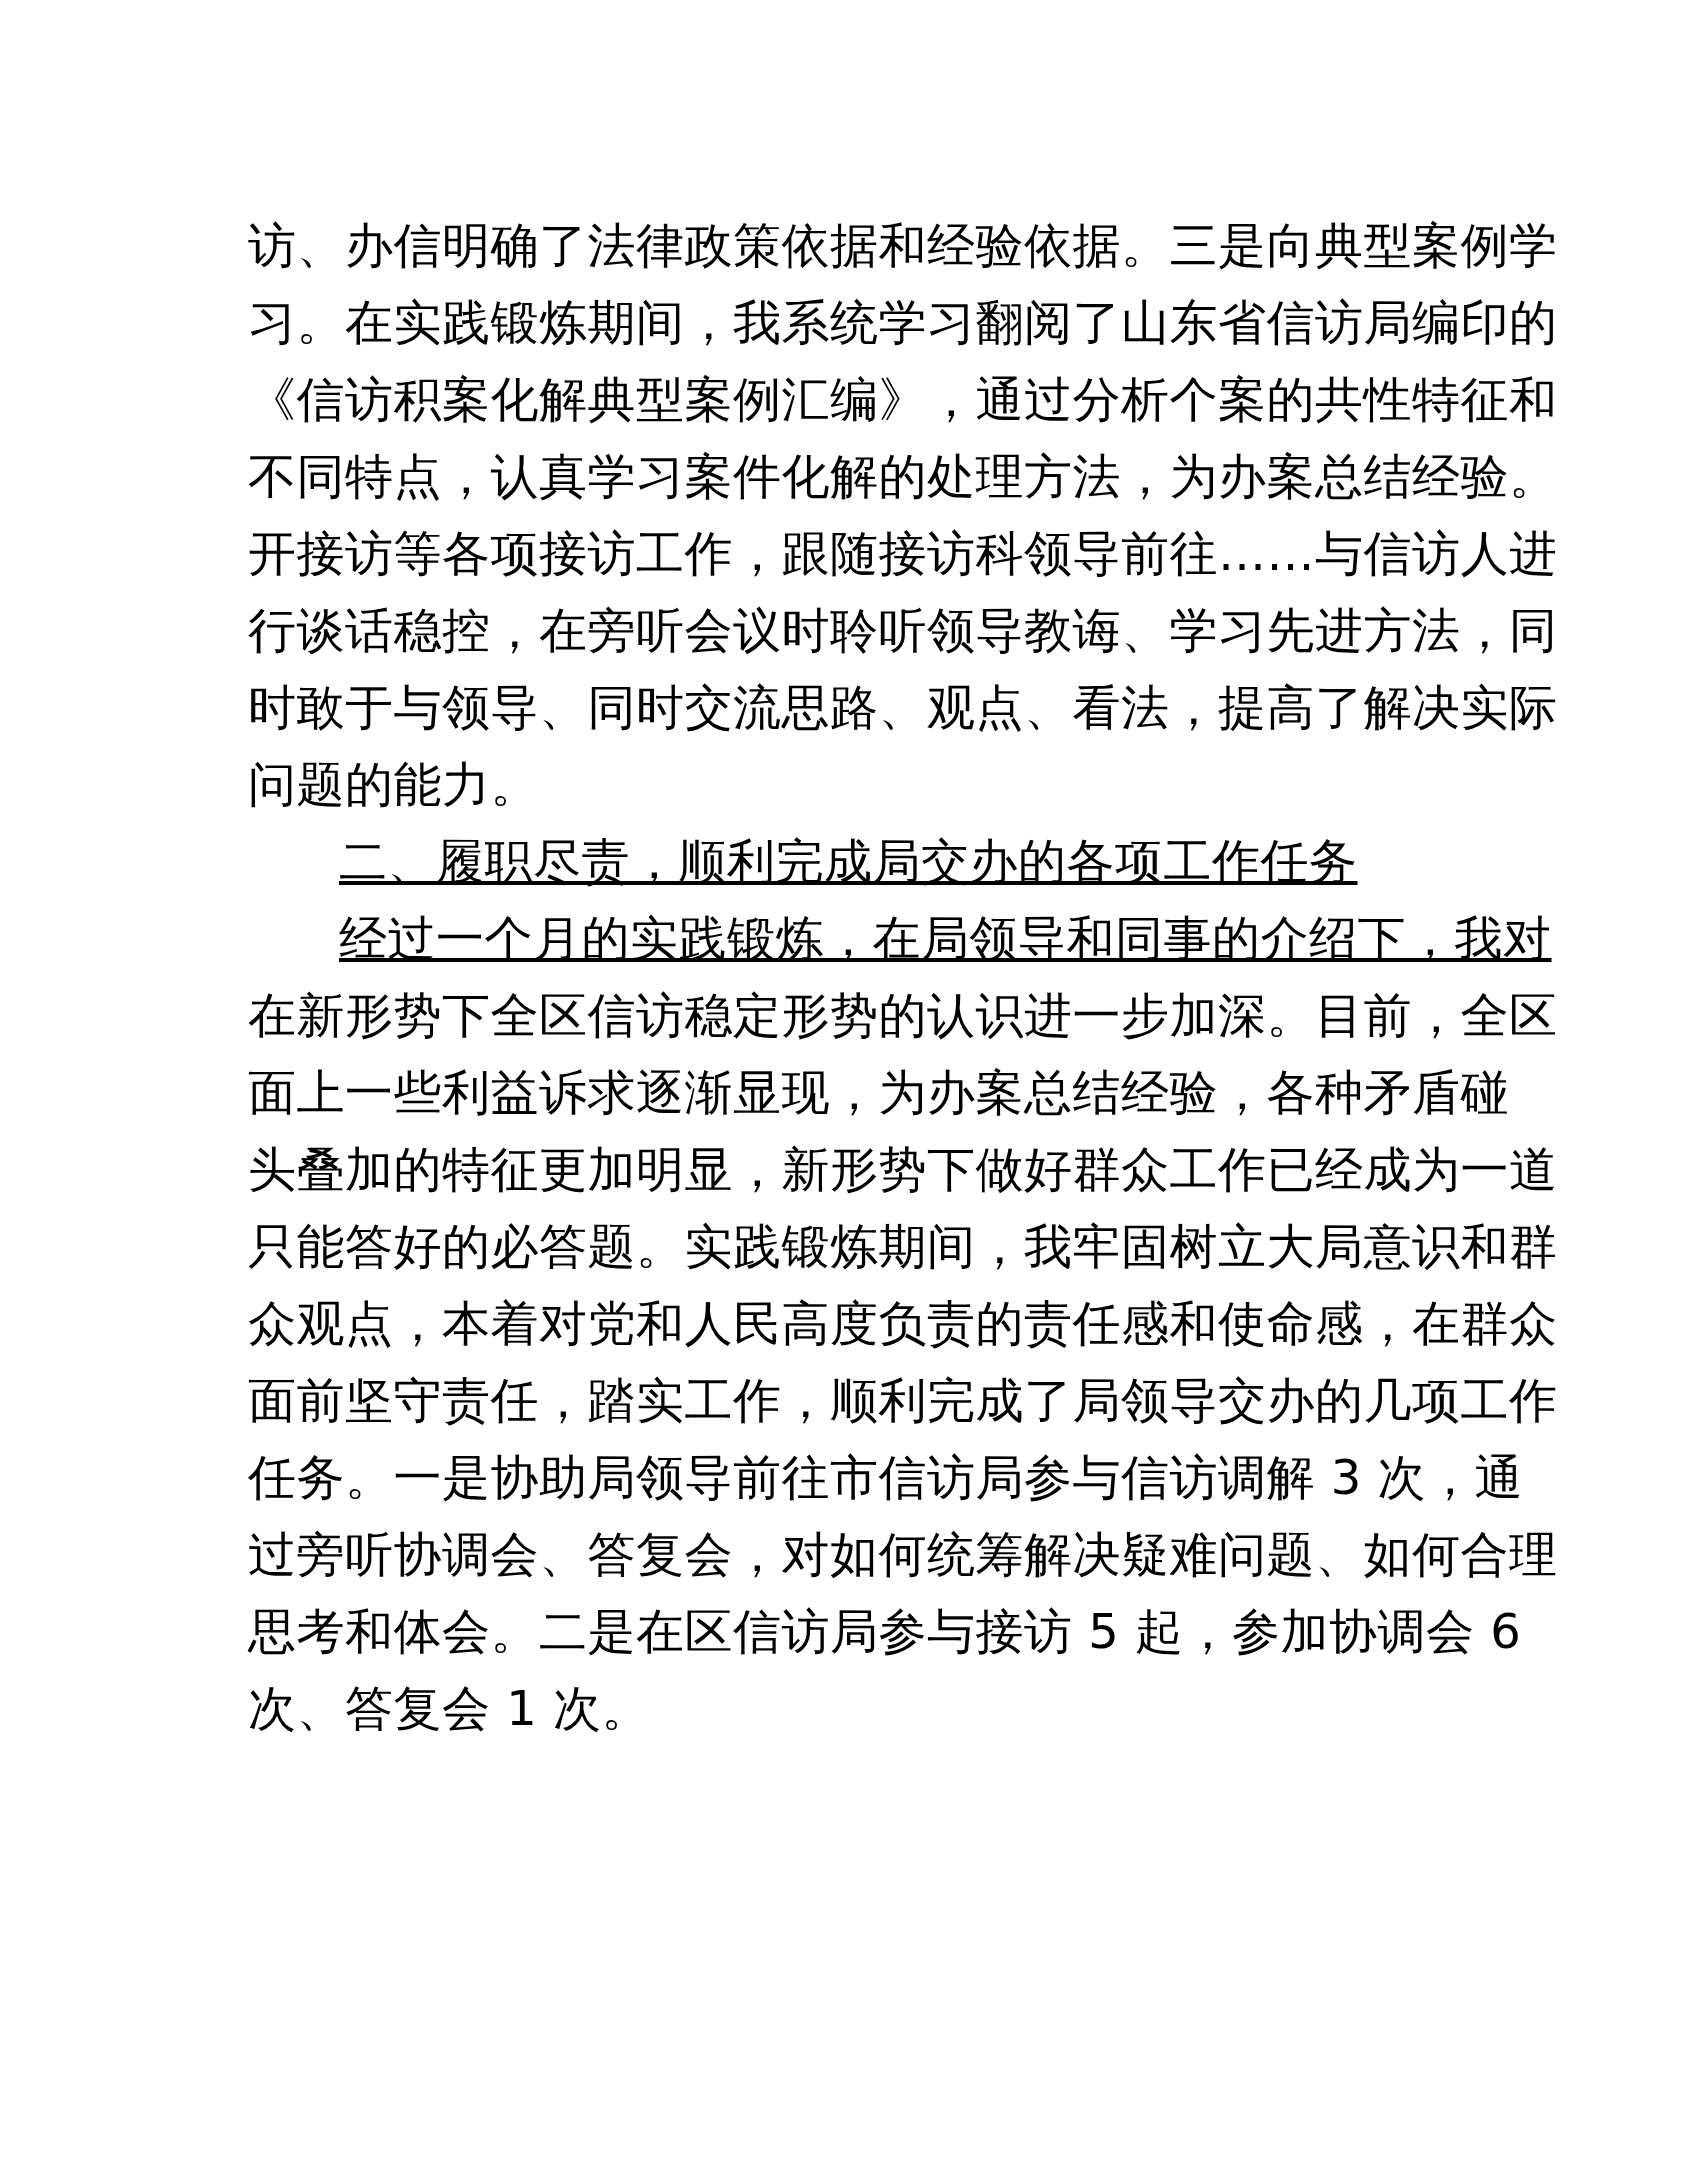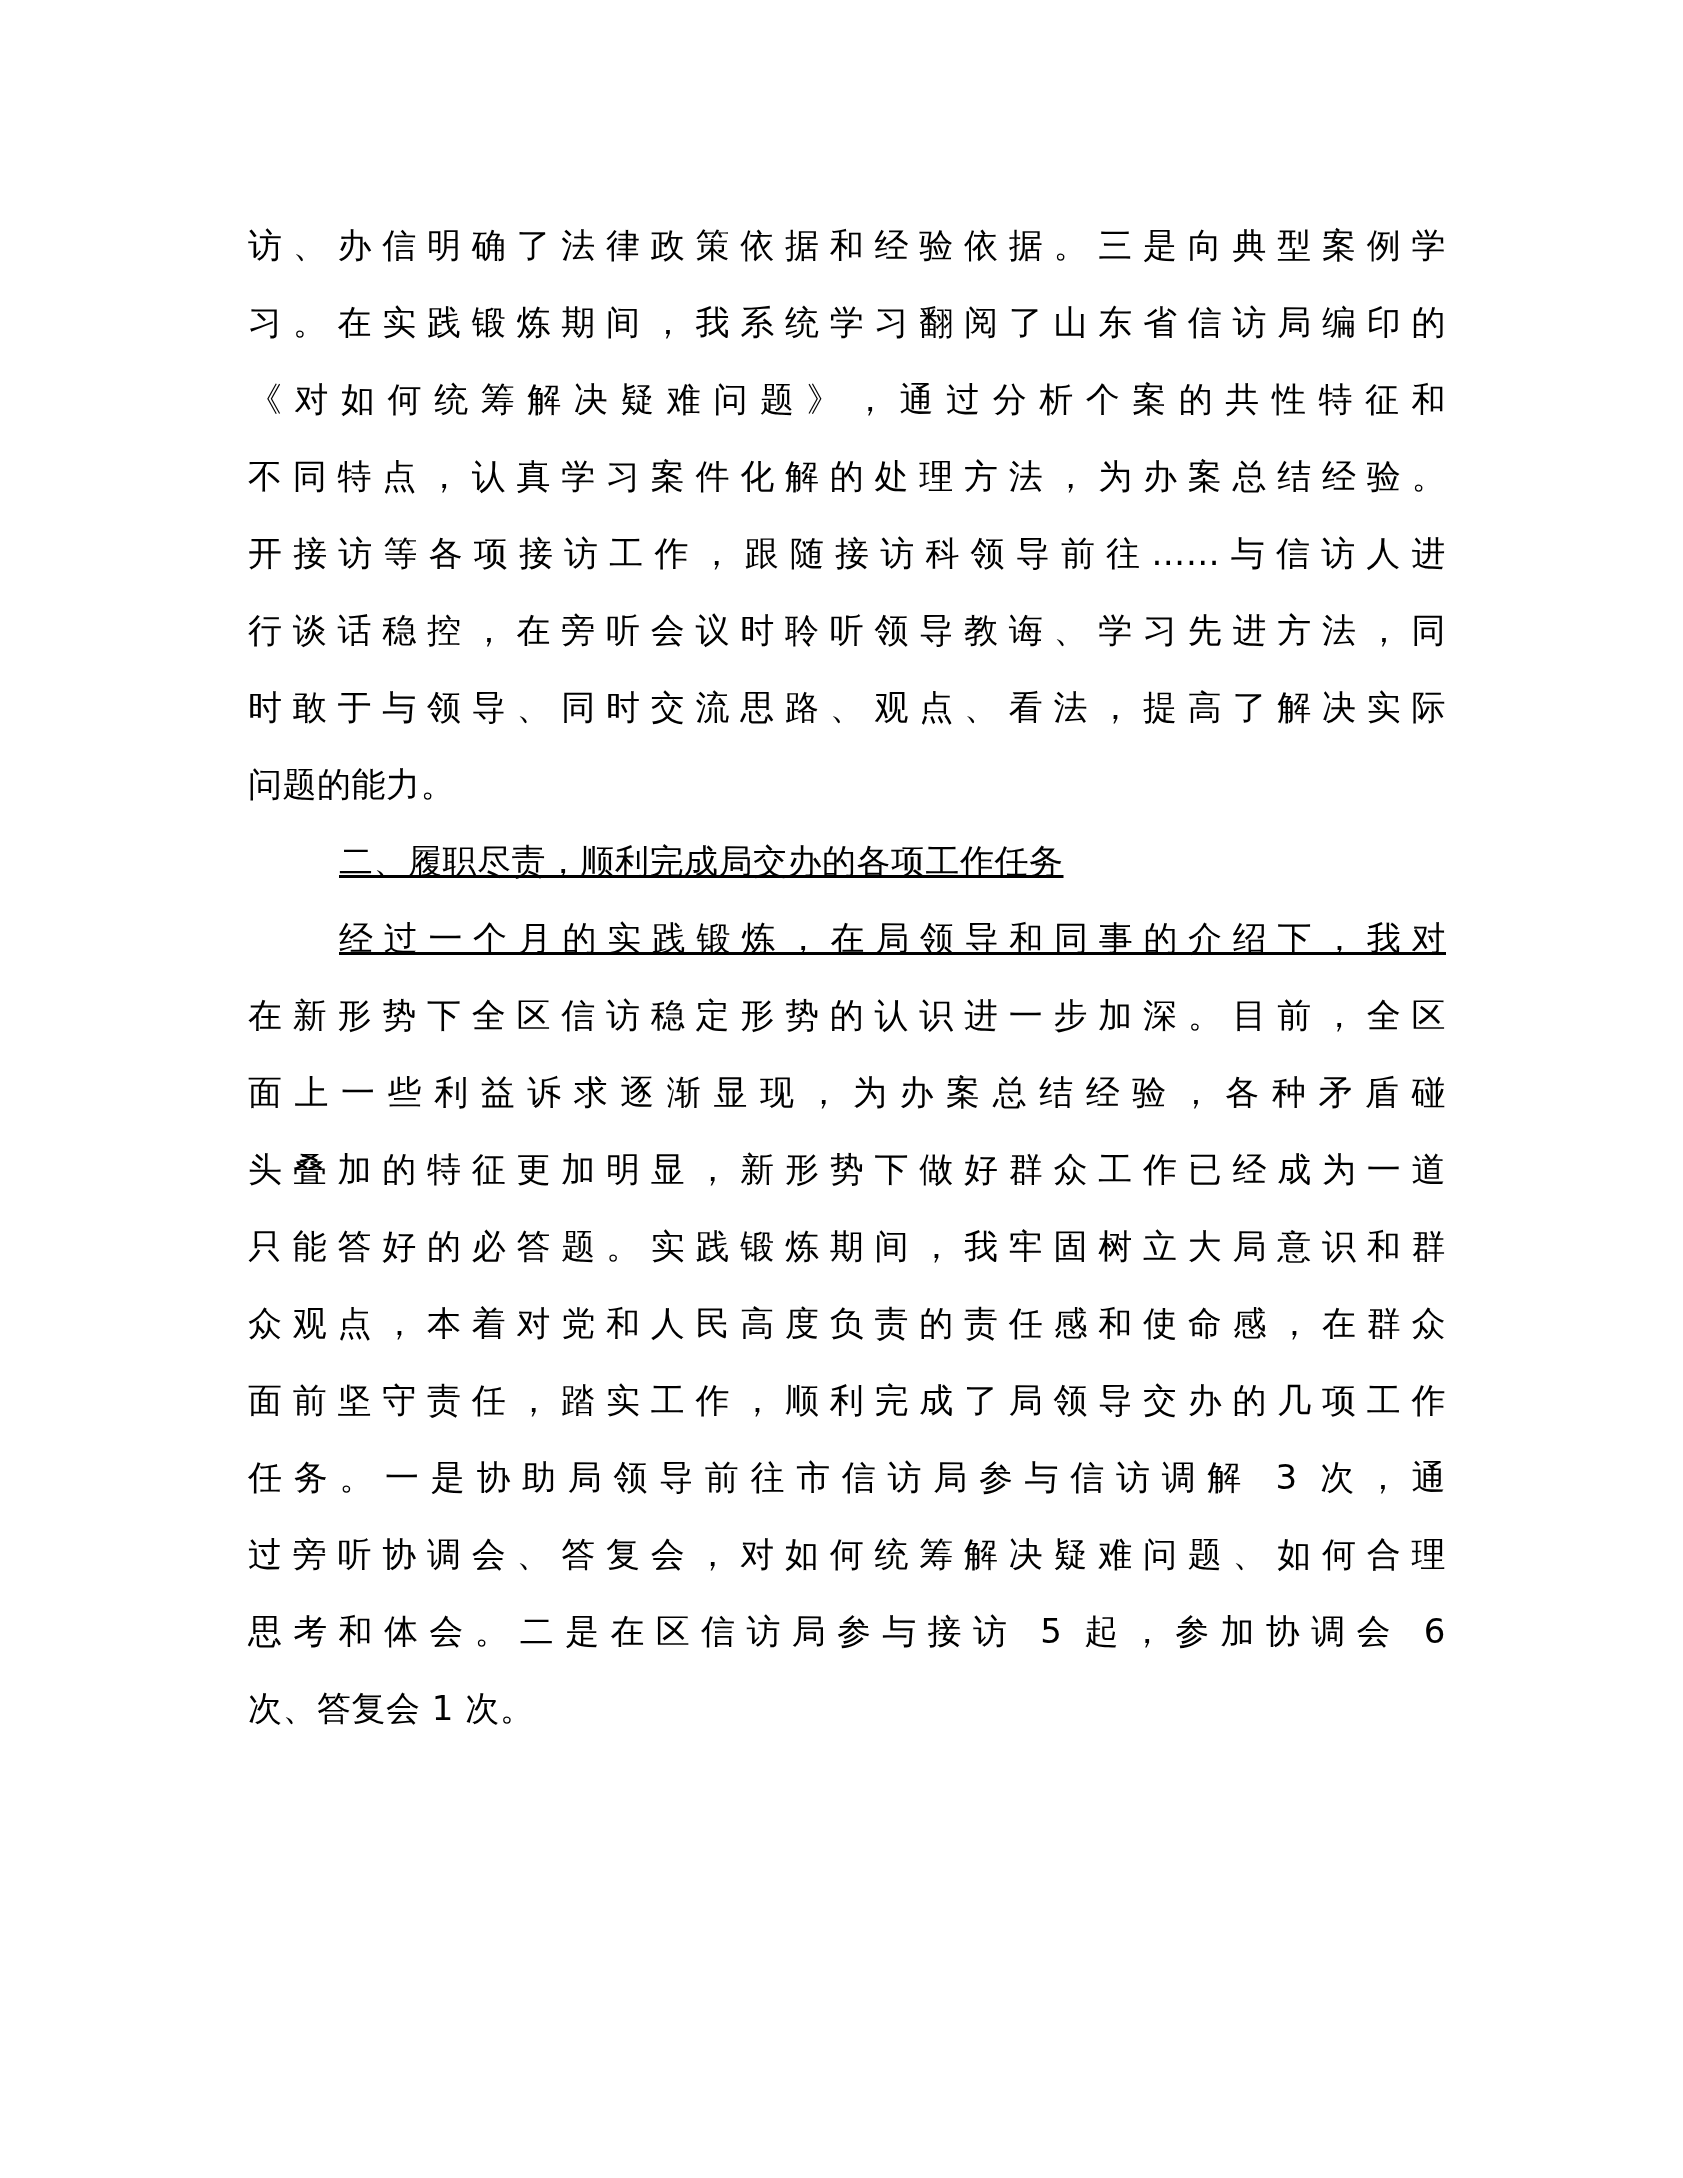--- a/index.html
+++ b/index.html
@@ -18,21 +18,21 @@
     .page {
       position: absolute;
       left: 248px;
       top: 216px;
       width: 1198px;
     }
     .line {
       display: block;
       height: 77px;
       line-height: 59px;
-      font-size: 34px;
+      font-size: 48px;
       white-space: nowrap;
       letter-spacing: 0.5px;
     }
     .justify {
       text-align: justify;
       text-align-last: justify;
     }
     .indent {
       padding-left: 91px;
       text-decoration: underline;
@@ -42,21 +42,21 @@
     }
   </style>
 </head>
 <body>
 
 <div class="page">
 
   <div>
     <span class="line justify">访、办信明确了法律政策依据和经验依据。三是向典型案例学</span>
     <span class="line justify">习。在实践锻炼期间，我系统学习翻阅了山东省信访局编印的</span>
-    <span class="line justify">《对如何统筹解决疑难问题》，通过分析个案的共性特征和</span>
+    <span class="line justify">《信访积案化解典型案例汇编》，通过分析个案的共性特征和</span>
     <span class="line justify">不同特点，认真学习案件化解的处理方法，为办案总结经验。</span>
     <span class="line justify">开接访等各项接访工作，跟随接访科领导前往……与信访人进</span>
     <span class="line justify">行谈话稳控，在旁听会议时聆听领导教诲、学习先进方法，同</span>
     <span class="line justify">时敢于与领导、同时交流思路、观点、看法，提高了解决实际</span>
     <span class="line">问题的能力。</span>
   </div>
 
   <div class="line indent heading">二、履职尽责，顺利完成局交办的各项工作任务</div>
 
   <div>

